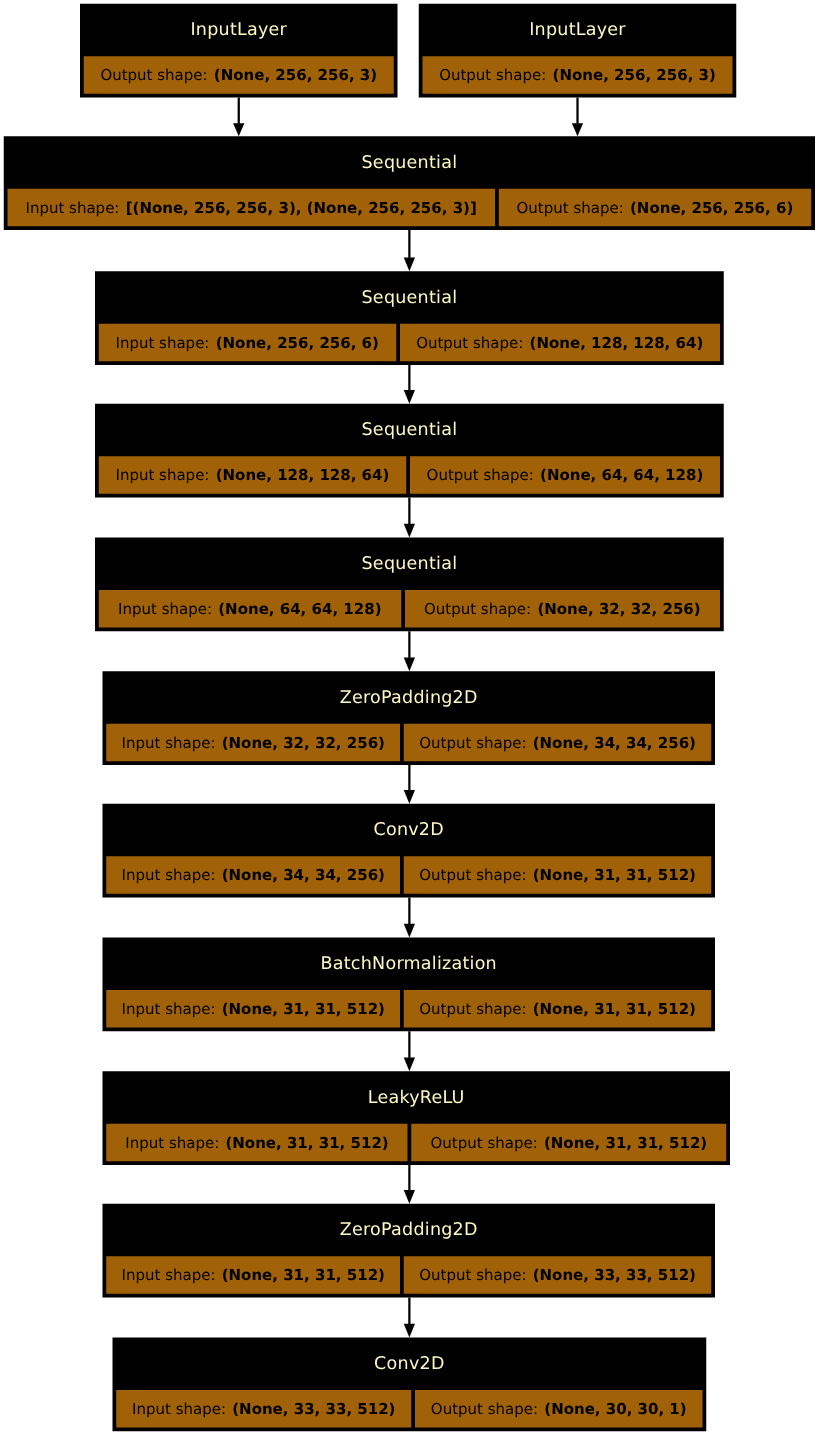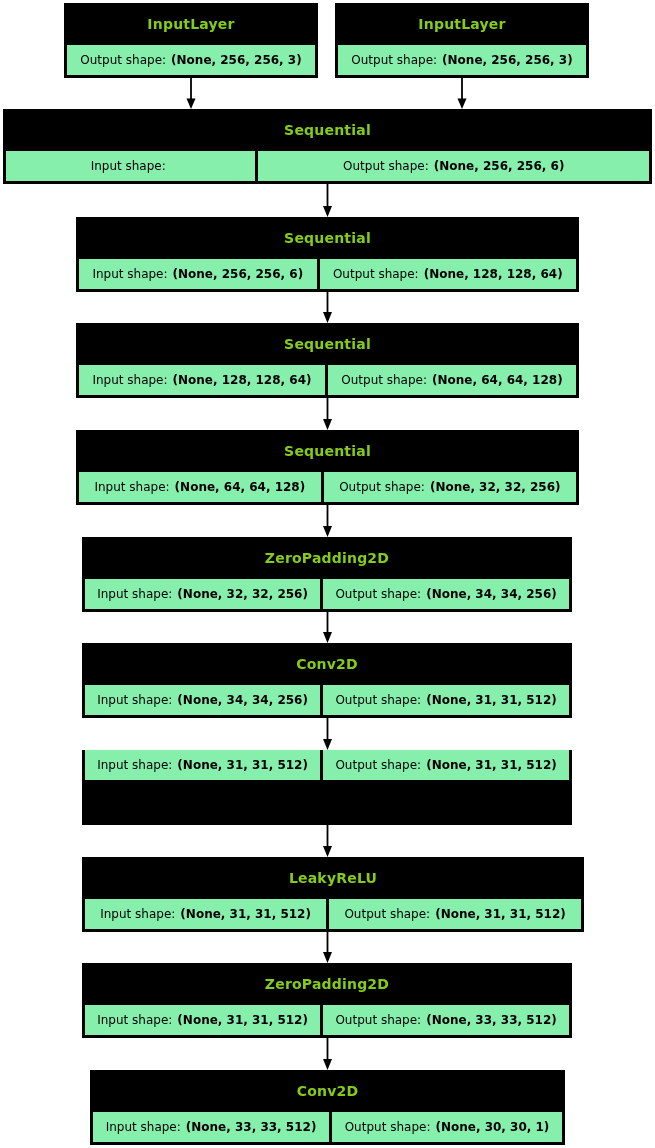--- a/index.html
+++ b/index.html
@@ -25,35 +25,35 @@
     background: #000000;
     box-sizing: border-box;
     height: 75px;
     padding: 0 3px 3px 3px;
   }
   .node-title {
     height: 42px;
     display: flex;
     align-items: center;
     justify-content: center;
-    color: #84cc16;
+    color: #fef9c3;
     font-size: 14px;
-    font-weight: bold;
+    font-weight: normal;
     letter-spacing: 0.2px;
     white-space: nowrap;
   }
   .cells {
     display: flex;
     gap: 3px;
     height: 30px;
   }
   .cell {
     flex: 1 1 auto;
     min-width: 0;
-    background: #86efac;
+    background: #a16207;
     color: #000000;
     display: flex;
     align-items: center;
     justify-content: center;
     white-space: nowrap;
     font-size: 12px;
     padding: 0 6px;
     overflow: hidden;
   }
   .shape-label { margin-right: 5px; }
@@ -129,20 +129,21 @@
         <span class="shape-value">(None, 256, 256, 3)</span>
       </div>
     </div>
   </div>
 
   <div class="node" style="left:3px;top:109px;width:649px">
     <div class="node-title">Sequential</div>
     <div class="cells">
       <div class="cell">
         <span class="shape-label">Input shape:</span>
+        <span class="shape-value">[(None, 256, 256, 3), (None, 256, 256, 3)]</span>
       </div>
       <div class="cell">
         <span class="shape-label">Output shape:</span>
         <span class="shape-value">(None, 256, 256, 6)</span>
       </div>
     </div>
   </div>
 
   <div class="node" style="left:76px;top:217px;width:503px">
     <div class="node-title">Sequential</div>
@@ -208,20 +209,21 @@
         <span class="shape-value">(None, 34, 34, 256)</span>
       </div>
       <div class="cell">
         <span class="shape-label">Output shape:</span>
         <span class="shape-value">(None, 31, 31, 512)</span>
       </div>
     </div>
   </div>
 
   <div class="node" style="left:82px;top:750px;width:490px">
+    <div class="node-title">BatchNormalization</div>
     <div class="cells">
       <div class="cell">
         <span class="shape-label">Input shape:</span>
         <span class="shape-value">(None, 31, 31, 512)</span>
       </div>
       <div class="cell">
         <span class="shape-label">Output shape:</span>
         <span class="shape-value">(None, 31, 31, 512)</span>
       </div>
     </div>

